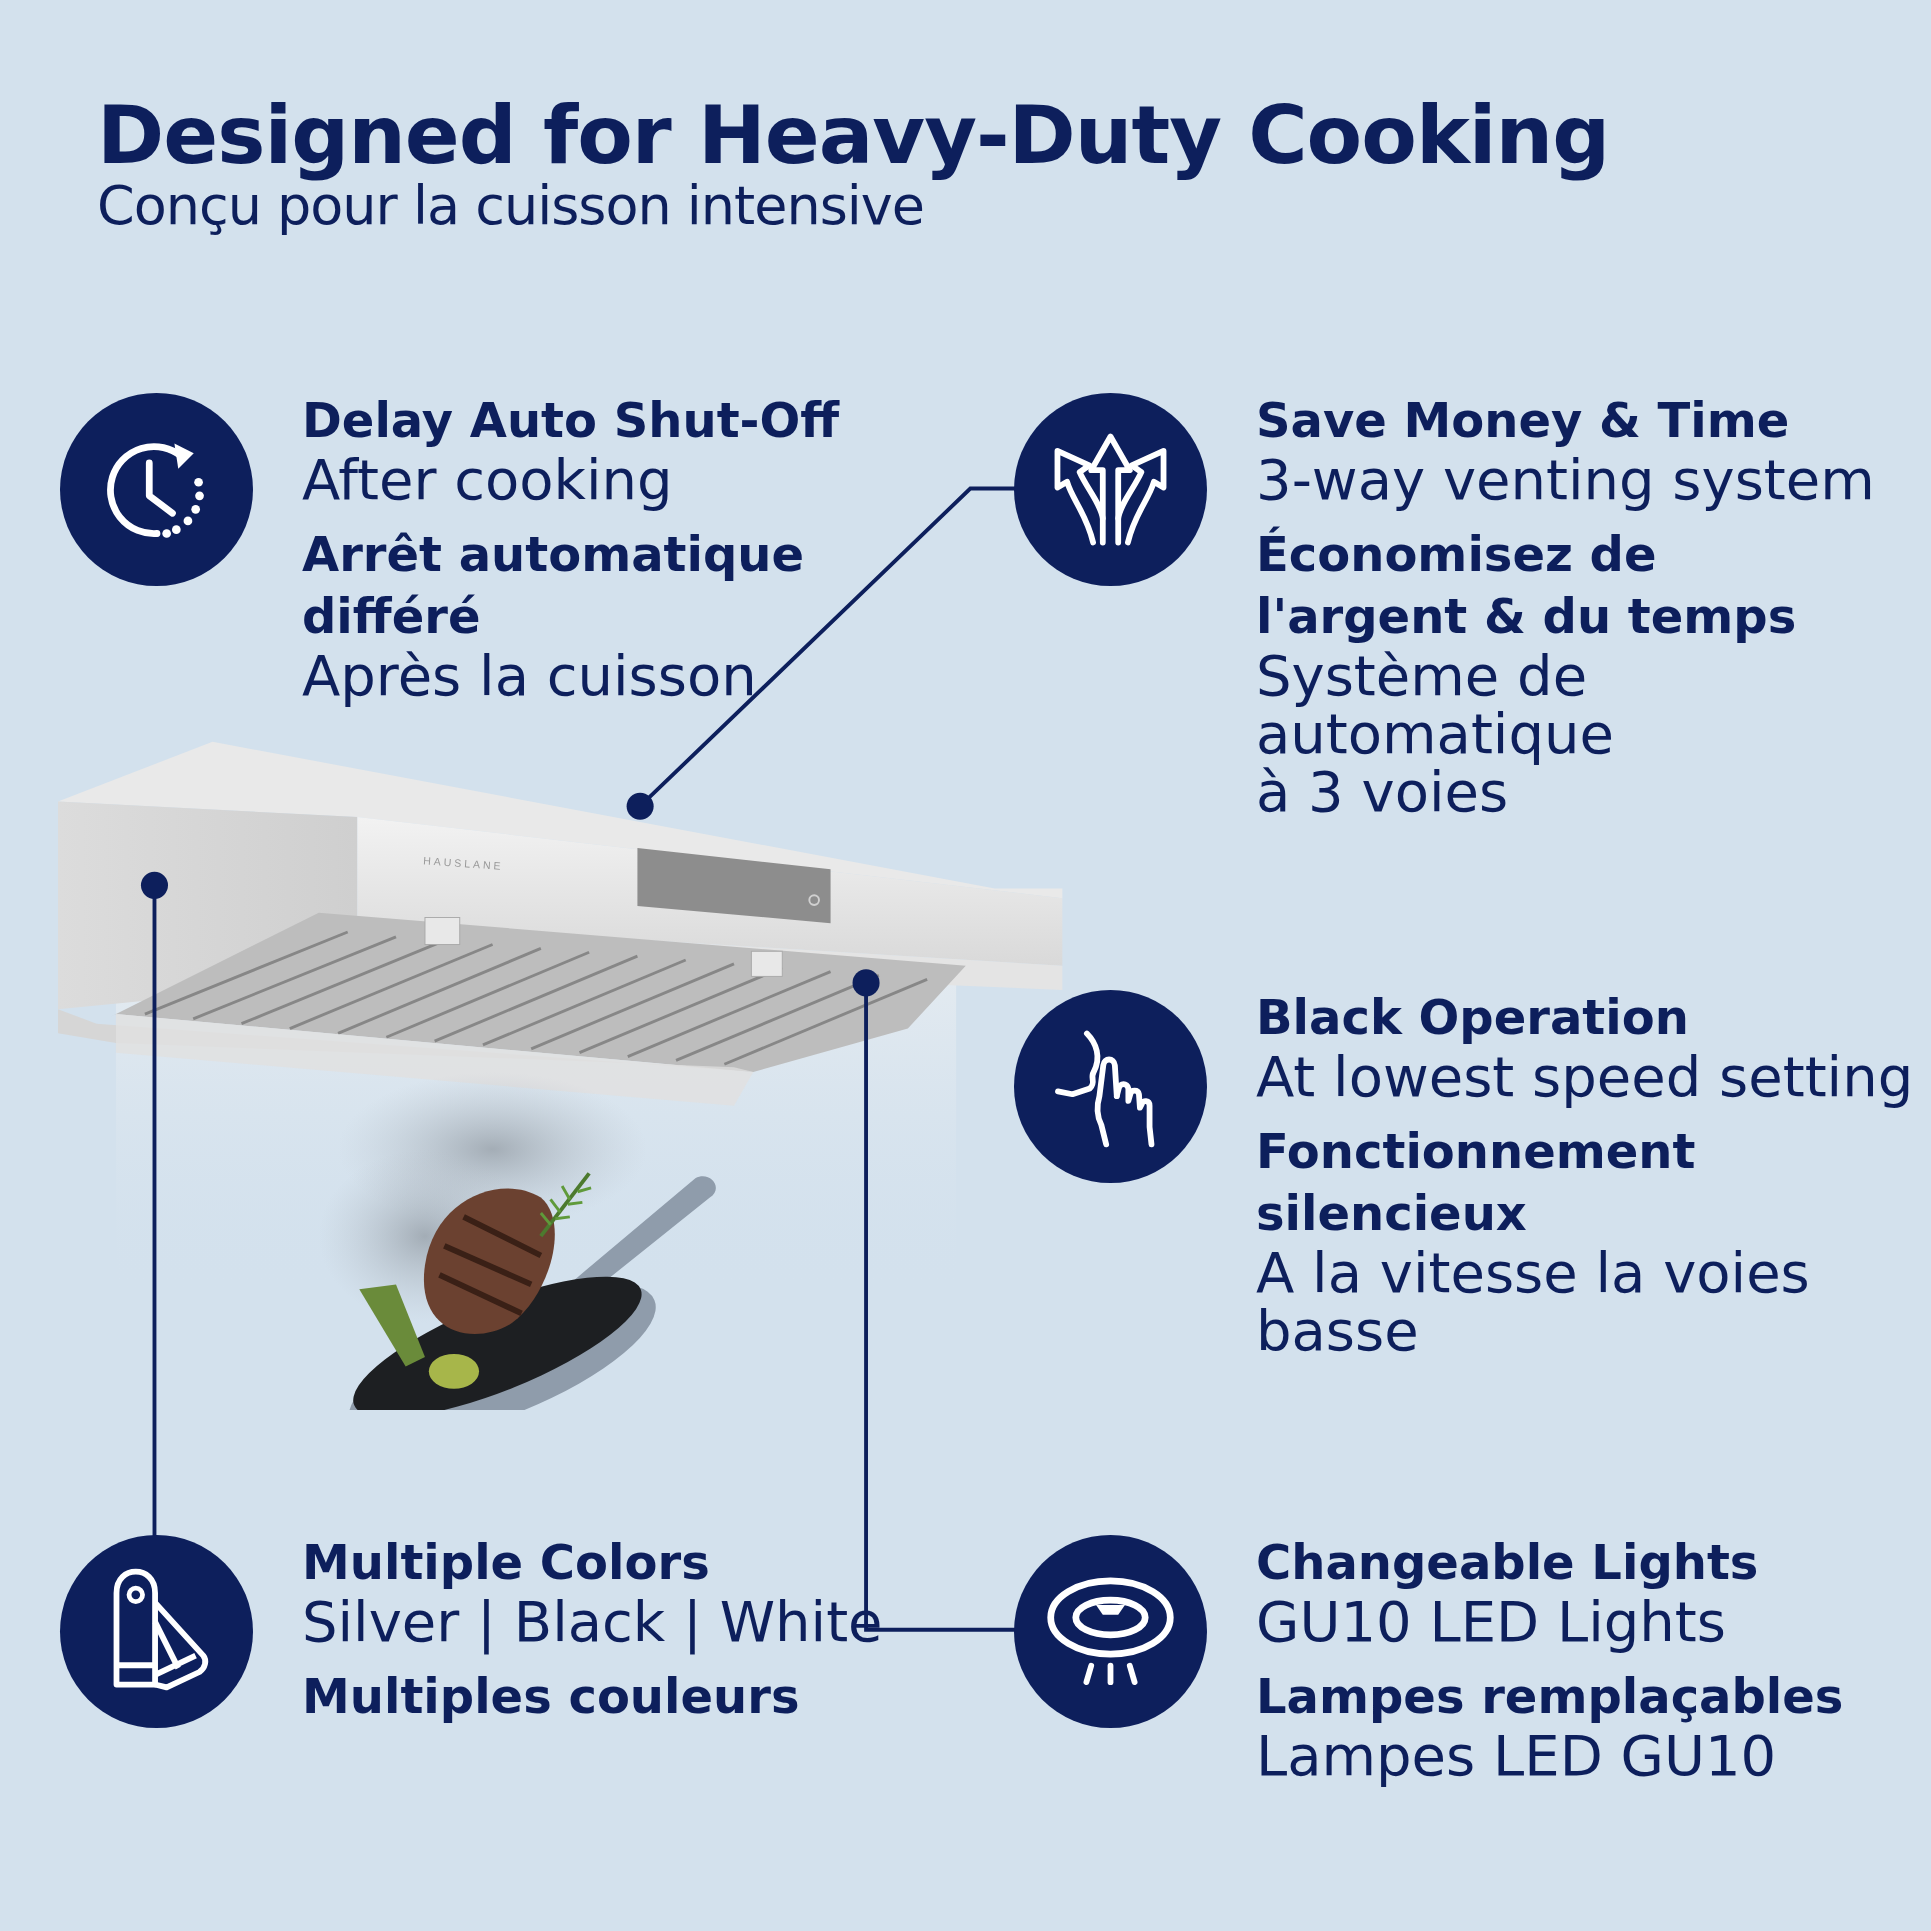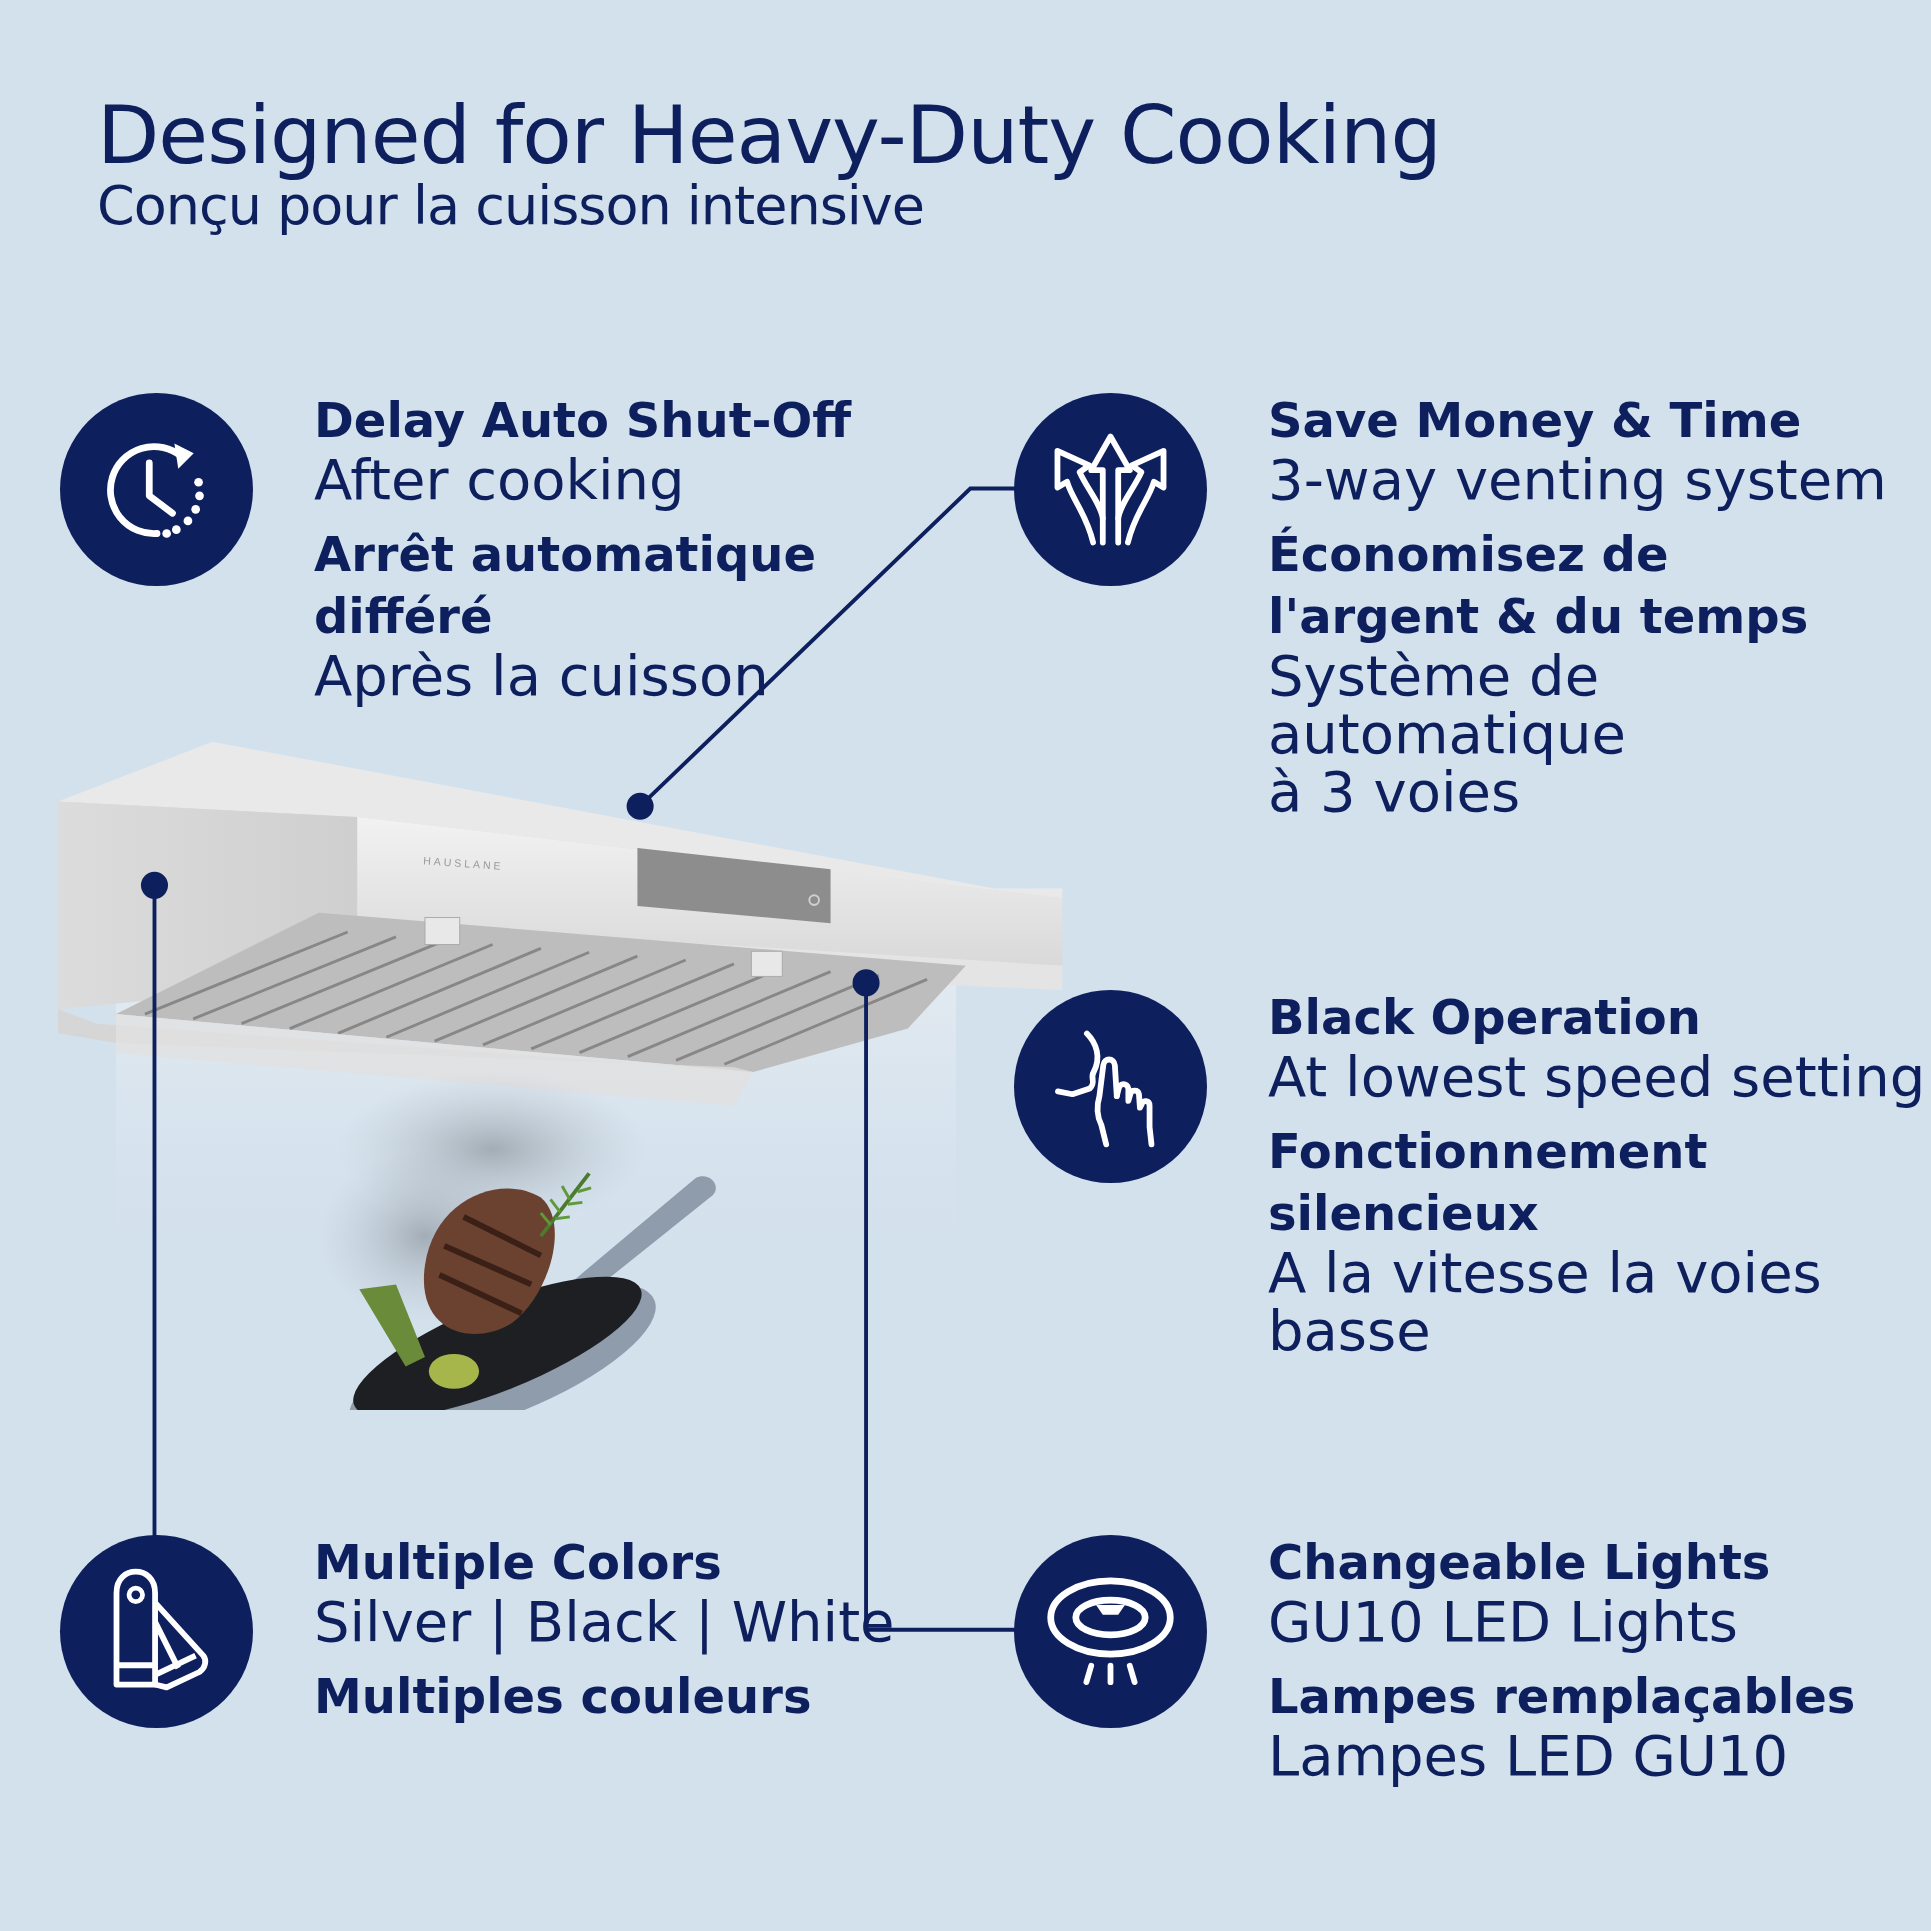--- a/index.html
+++ b/index.html
@@ -1,22 +1,22 @@
 <!DOCTYPE html>
 <html><head>
 <meta charset="utf-8">
 <style>
   html,body{margin:0;padding:0;}
   body{width:1931px;height:1931px;background:#d3e1ed;position:relative;overflow:hidden;
        font-family:"DejaVu Sans","Liberation Sans",sans-serif;color:#0d1f5c;}
   .abs{position:absolute;}
-  .title-en{left:97px;top:95px;font-size:81px;font-weight:normal;letter-spacing:-1px;line-height:1;color:#0d1f5c;}
+  .title-en{left:97px;top:95px;font-size:81px;font-weight:bold;letter-spacing:-1px;line-height:1;color:#0d1f5c;}
   .title-fr{left:97px;top:179px;font-size:54px;font-weight:normal;letter-spacing:-1px;line-height:1;color:#0d1f5c;}
   .circle{width:193px;height:193px;border-radius:50%;background:#0d1f5c;display:flex;align-items:center;justify-content:center;}
-  .feature{position:absolute;width:676px;margin-left:12px;}
+  .feature{position:absolute;width:676px;}
   .feature .h{font-size:48px;font-weight:bold;line-height:62px;color:#0d1f5c;}
   .feature .s{font-size:56px;font-weight:normal;line-height:58px;color:#0d1f5c;}
   .feature .gap{height:13.5px;}
   .hood{left:58px;top:734px;width:1014px;height:676px;}
   svg.lines{position:absolute;left:0;top:0;width:1931px;height:1931px;pointer-events:none;}
 </style>
 </head>
 <body>
 
 <div class="abs title-en">Designed for Heavy-Duty Cooking</div>

